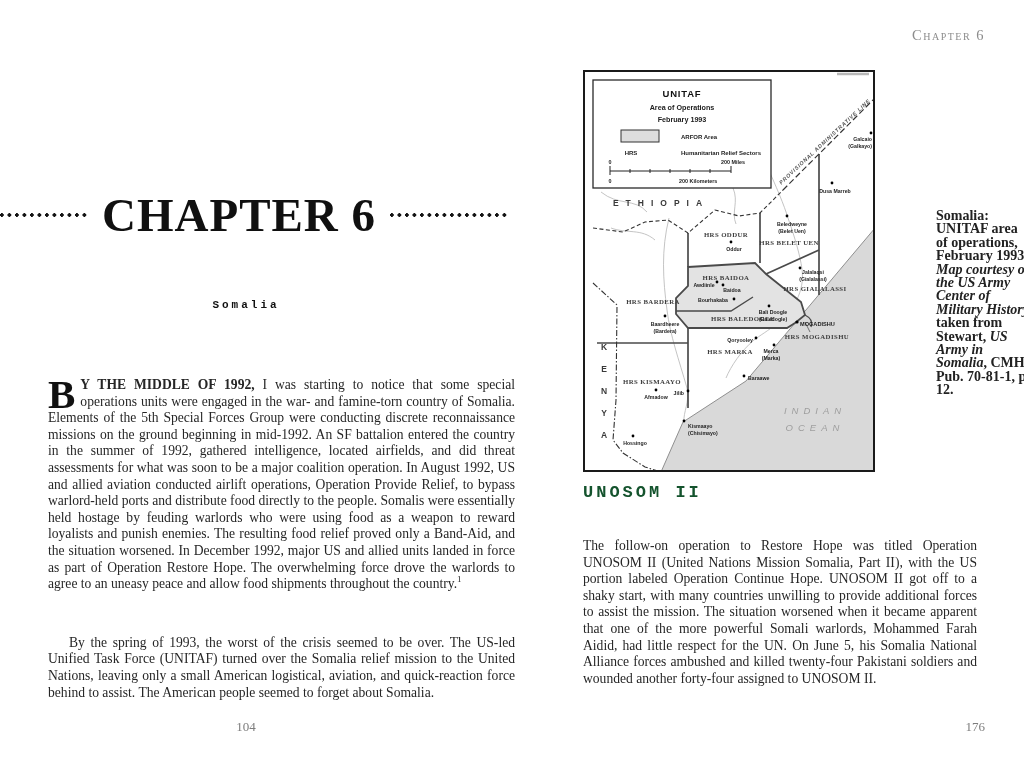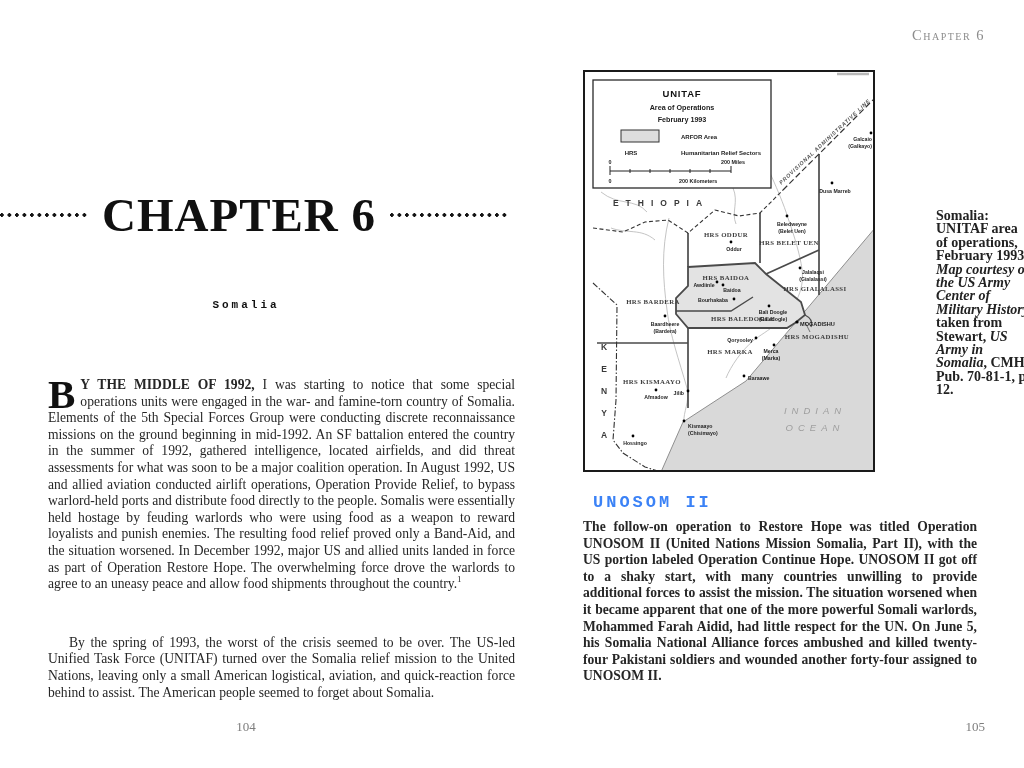--- a/index.html
+++ b/index.html
@@ -13,40 +13,40 @@
         background-size:7.5px 4px;background-repeat:repeat-x;}
   .dots-left{width:88px;}
   .dots-right{flex:1;margin-right:2px;}
   h1.chapter{margin:0 14px;font-family:"Liberation Serif",serif;font-size:47px;line-height:1;
              font-weight:700;letter-spacing:1px;color:#101010;white-space:nowrap;}
   .subtitle{position:absolute;top:299px;left:48px;width:396px;text-align:center;
             font-family:"Liberation Mono",monospace;font-weight:700;font-size:11px;
             letter-spacing:3px;color:#111;}
   .body-col{position:absolute;font-size:13.6px;line-height:16.6px;text-align:justify;}
   .left-col{top:377px;left:48px;width:467px;}
-  .right-col{top:519px;left:583px;width:394px;font-weight:bold;}
+  .right-col{top:538px;left:583px;width:394px;}
   .par{margin:0;}
   .par.indent{text-indent:21px;margin-top:42px;}
   .dropcap{float:left;font-family:"Liberation Serif",serif;font-weight:700;
            font-size:41px;line-height:32px;padding:1px 5px 0 0;color:#111;}
   sup.fn{font-size:9px;line-height:0;vertical-align:super;}
   .pagenum{position:absolute;top:719px;font-size:13px;color:#7d7d7d;}
   .pn-left{left:48px;width:396px;text-align:center;}
   .pn-right{left:583px;width:402px;text-align:right;}
 
   
   .running-head{position:absolute;top:27px;left:583px;width:402px;text-align:right;
                 font-variant:small-caps;letter-spacing:1.5px;font-size:14.5px;color:#8c8c8c;}
   .map-figure{position:absolute;top:70px;left:583px;width:292px;height:402px;margin:0;}
   .caption{position:absolute;top:209px;left:936px;width:96px;
            font-size:14px;line-height:13.4px;color:#222;font-weight:bold;}
   .caption .it{font-style:italic;}
-  .section-heading{position:absolute;top:483px;left:583px;margin:10px;
+  .section-heading{position:absolute;top:483px;left:583px;margin:0;
                    font-family:"Liberation Mono",monospace;font-weight:700;
-                   font-size:17px;letter-spacing:3px;color:#3b82f6;}
+                   font-size:17px;letter-spacing:3px;color:#14532d;}
 
   
   .t-sector{font-family:"Liberation Serif",serif;font-weight:700;font-size:6.8px;
             fill:#3f3f3f;letter-spacing:.4px;}
   .t-town{font-family:"Liberation Sans",sans-serif;font-weight:700;font-size:5.2px;fill:#1d1d1d;}
   .t-city{font-size:5.6px;}
   .t-country{font-family:"Liberation Sans",sans-serif;font-weight:700;font-size:8.5px;
              fill:#3a3a3a;letter-spacing:7px;}
   .t-kenya{font-family:"Liberation Sans",sans-serif;font-weight:700;font-size:8.5px;fill:#3a3a3a;}
   .t-ocean{font-family:"Liberation Sans",sans-serif;font-style:italic;font-size:9.5px;
@@ -238,15 +238,15 @@
     </figure>
 
     <aside class="caption"><span>Somalia: UNITAF area of operations, February 1993. </span><span class="it">Map courtesy of the US Army Center of Military History,</span><span> taken from Stewart, </span><span class="it">US Army in Somalia</span><span>, CMH Pub. 70-81-1, p. 12.</span></aside>
 
     <h2 class="section-heading">UNOSOM II</h2>
 
     <div class="body-col right-col">
       <p class="par">The follow-on operation to Restore Hope was titled Operation UNOSOM II (United Nations Mission Somalia, Part II), with the US portion labeled Operation Continue Hope. UNOSOM II got off to a shaky start, with many countries unwilling to provide additional forces to assist the mission. The situation worsened when it became apparent that one of the more powerful Somali warlords, Mohammed Farah Aidid, had little respect for the UN. On June 5, his Somalia National Alliance forces ambushed and killed twenty-four Pakistani soldiers and wounded another forty-four assigned to UNOSOM II.</p>
     </div>
 
-    <div class="pagenum pn-right">105</div>
+    <div class="pagenum pn-right">176</div>
   </section>
 </div>
 
 </body></html>

